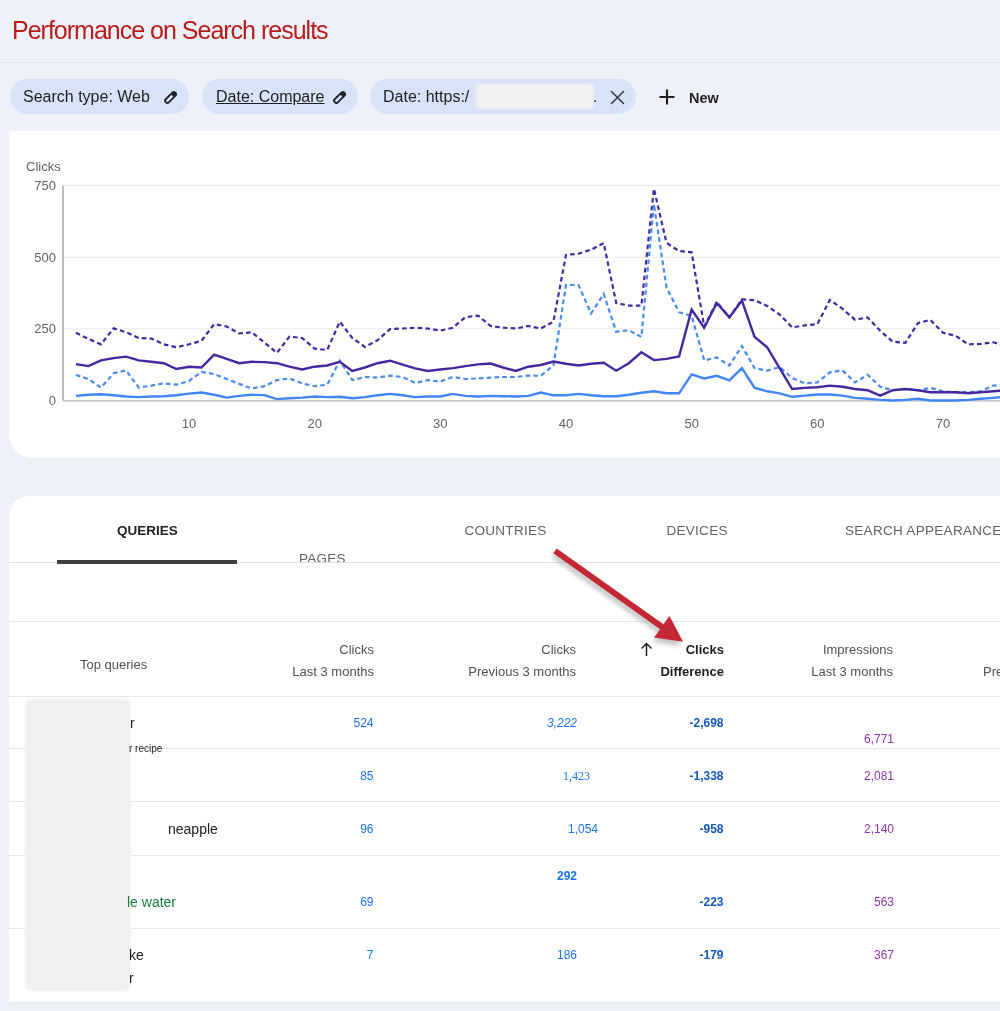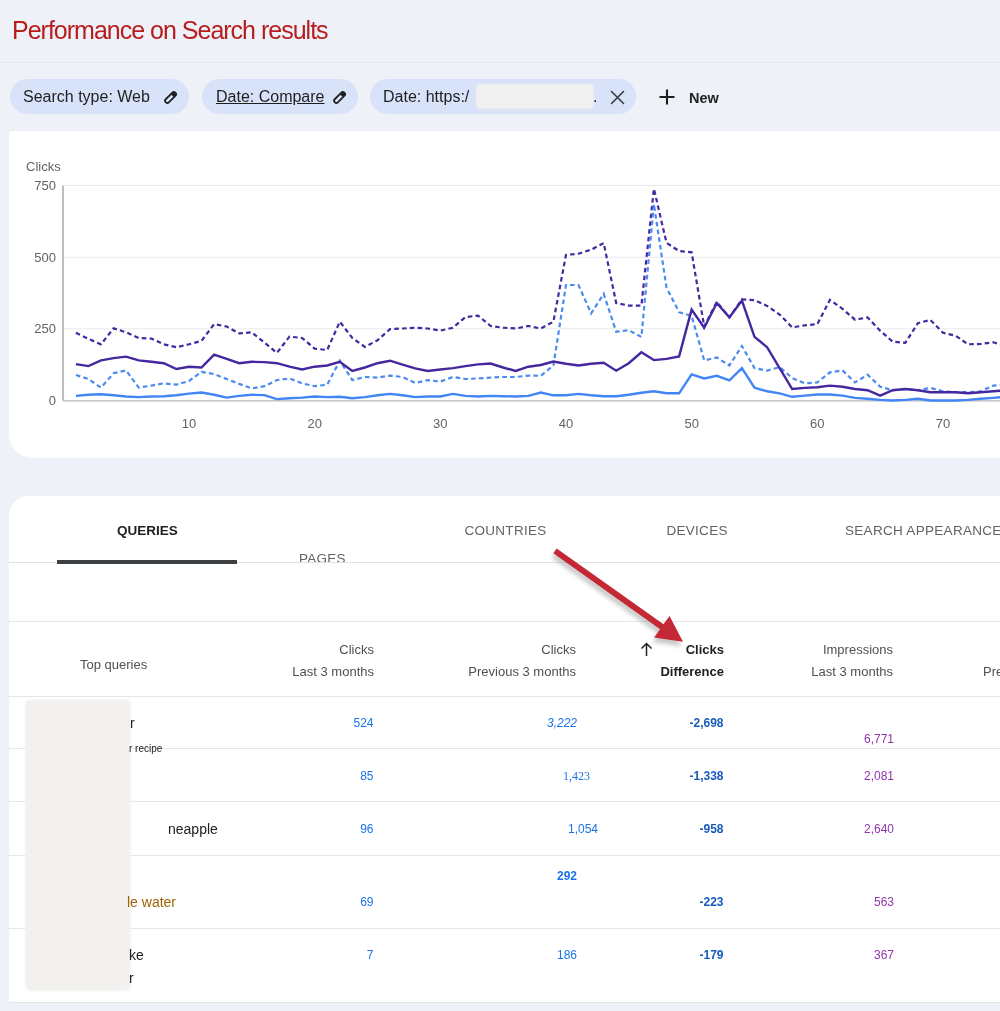--- a/index.html
+++ b/index.html
@@ -119,22 +119,22 @@
 <div class="num numr" style="left:894px;top:723px;color:#8f35ab;margin-top:16px;">6,771</div>
 <div class="abs" style="left:129px;top:748px;transform:translateY(-50%);font-size:10px;color:#202124;">r recipe</div>
 <div class="num numr" style="left:373.5px;top:776px;">85</div>
 <div class="num numr" style="left:590px;top:776px;font-family:Liberation Serif, serif;">1,423</div>
 <div class="num numr" style="left:723.5px;top:776px;color:#185abc;font-weight:bold;">-1,338</div>
 <div class="num numr" style="left:894px;top:776px;color:#8f35ab;">2,081</div>
 <div class="abs" style="left:129px;top:829px;transform:translateY(-50%);font-size:14px;color:#202124;margin-left:39px;">neapple</div>
 <div class="num numr" style="left:373.5px;top:829px;">96</div>
 <div class="num numr" style="left:577px;top:829px;margin-left:21px;">1,054</div>
 <div class="num numr" style="left:723.5px;top:829px;color:#185abc;font-weight:bold;">-958</div>
-<div class="num numr" style="left:894px;top:829px;color:#8f35ab;">2,640</div>
-<div class="abs" style="left:127px;top:902px;transform:translateY(-50%);font-size:14px;color:#a16207;">le water</div>
+<div class="num numr" style="left:894px;top:829px;color:#8f35ab;">2,140</div>
+<div class="abs" style="left:127px;top:902px;transform:translateY(-50%);font-size:14px;color:#15803d;">le water</div>
 <div class="num numr" style="left:373.5px;top:902px;">69</div>
 <div class="num numr" style="left:577px;top:876px;font-weight:bold;">292</div>
 <div class="num numr" style="left:723.5px;top:902px;color:#185abc;font-weight:bold;">-223</div>
 <div class="num numr" style="left:894px;top:902px;color:#8f35ab;">563</div>
 <div class="abs" style="left:129px;top:955px;transform:translateY(-50%);font-size:14px;color:#202124;">ke</div>
 <div class="num numr" style="left:373.5px;top:955px;">7</div>
 <div class="num numr" style="left:577px;top:955px;">186</div>
 <div class="num numr" style="left:723.5px;top:955px;color:#185abc;font-weight:bold;">-179</div>
 <div class="num numr" style="left:894px;top:955px;color:#8f35ab;">367</div>
 <div class="abs" style="left:129px;top:978px;transform:translateY(-50%);font-size:14px;color:#202124;">r</div>

